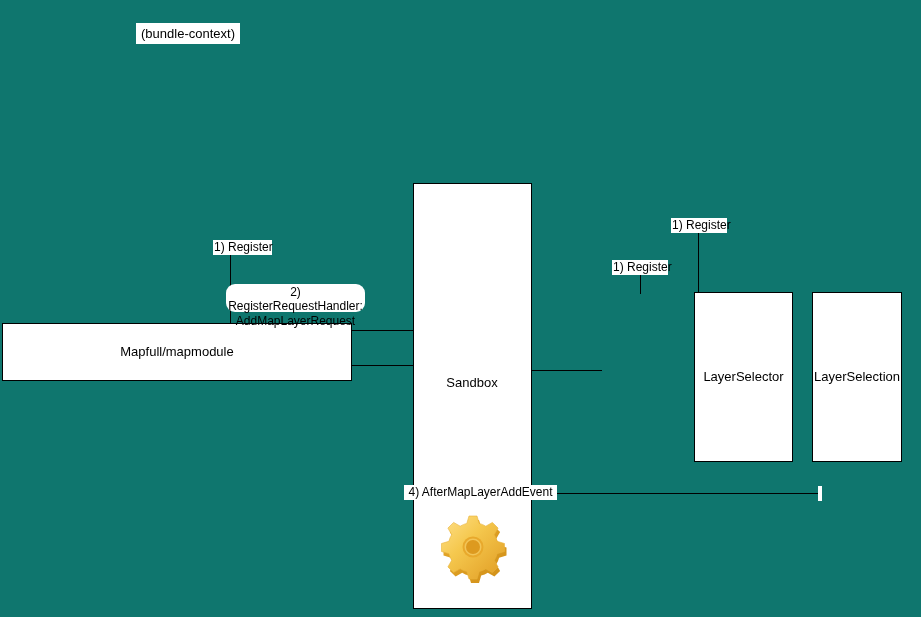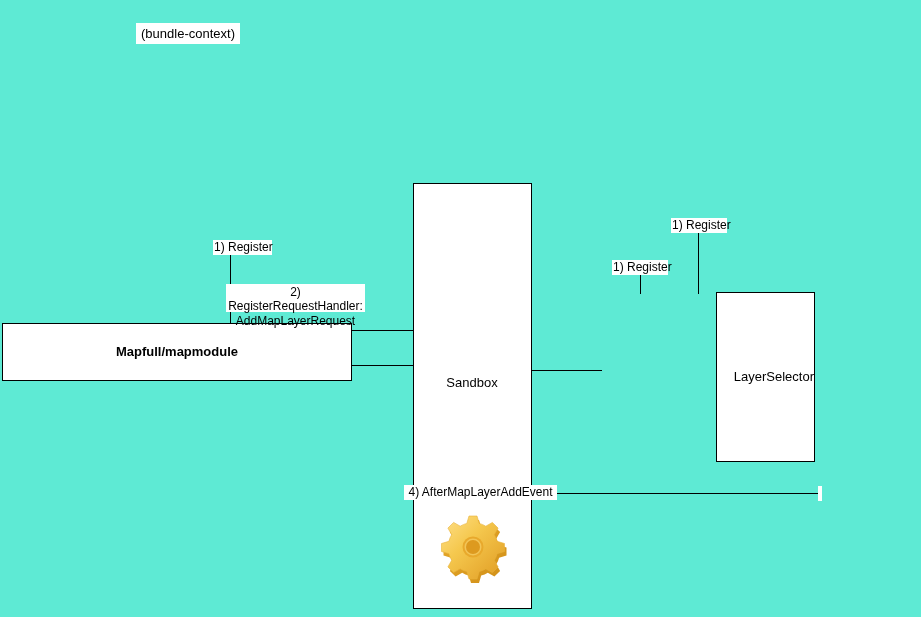--- a/index.html
+++ b/index.html
@@ -7,21 +7,21 @@
     padding: 0;
     background: #000000;
   }
   body {
     font-family: "Liberation Sans", sans-serif;
   }
   #canvas {
     position: relative;
     width: 921px;
     height: 617px;
-    background: #5eead4;
+    background: #0f766e;
     overflow: hidden;
   }
 
   
   .box {
     position: absolute;
     background: #ffffff;
     border: 1px solid #000000;
     box-sizing: border-box;
     display: flex;
@@ -37,21 +37,21 @@
     position: absolute;
     background: #ffffff;
     color: #000000;
     font-size: 12px;
     line-height: 1.2;
     padding: 0px 1px;
     white-space: pre;
     text-align: center;
     box-sizing: border-box;
   }
-  .label.multi { white-space: pre-line; }
+  .label.multi { white-space: pre-line; border-radius: 9px; }
 
   
   .conn {
     position: absolute;
     background: #000000;
   }
 
   
   #sandbox-lane {
     position: absolute;
@@ -86,30 +86,33 @@
   <div class="conn" style="left:352px; top:365px; width:62px; height:1px;"></div>
   <div class="conn" style="left:492px; top:370px; width:110px; height:1px;"></div>
   <div class="conn" style="left:532px; top:493px; width:290px; height:1px;"></div>
   <div class="conn" style="left:640px; top:272px; width:1px; height:22px;"></div>
   <div class="conn" style="left:698px; top:230px; width:1px; height:64px;"></div>
 
   <div class="label" style="left:136px; top:23px; width:104px; height:21px; line-height:21px; font-size:13px;">(bundle-context)</div>
 
   <div id="sandbox-lane" style="left:413px; top:183px; width:119px; height:426px;"></div>
 
-  <div class="box" style="left:2px; top:323px; width:350px; height:58px;font-weight:bold;">
+  <div class="box" style="left:2px; top:323px; width:350px; height:58px;">
     <span>Mapfull/mapmodule</span>
   </div>
 
   <div id="sandbox-title" style="left:412px; top:375px;">Sandbox</div>
 
-  <div class="box" style="left:716px; top:292px; width:99px; height:170px;justify-content:flex-end;">
+  <div class="box" style="left:694px; top:292px; width:99px; height:170px;">
     <span>LayerSelector</span>
   </div>
 
+  <div class="box" style="left:812px; top:292px; width:90px; height:170px;">
+    <span>LayerSelection</span>
+  </div>
 
   <div class="tick" style="left:818px; top:486px; width:4px; height:15px;"></div>
 
   <div class="label" style="left:213px; top:240px; width:59px; height:15px; line-height:15px;">1) Register</div>
 
   <div class="label multi" style="left:226px; top:284px; width:139px; height:28px; padding-top:1px;">2) RegisterRequestHandler:
 AddMapLayerRequest</div>
 
 
   <div class="label" style="left:404px; top:485px; width:153px; height:15px; line-height:15px;">4) AfterMapLayerAddEvent</div>

